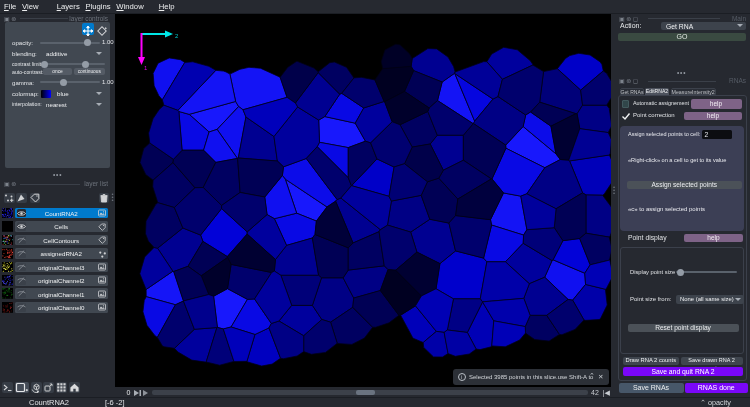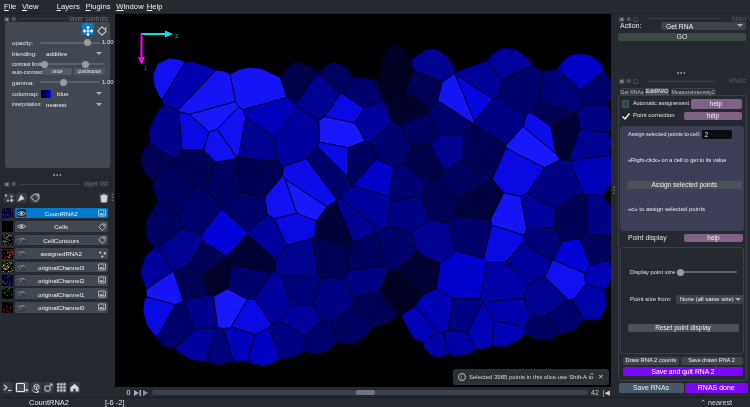--- a/index.html
+++ b/index.html
@@ -8,21 +8,21 @@
 .dda{position:absolute;right:3px;top:50%;margin-top:-1.5px;width:0;height:0;border-left:3px solid transparent;border-right:3px solid transparent;border-top:3.5px solid #a7adb5}
 .btn{position:absolute;background:#4b5158;border-radius:2px;color:#eceef0;text-align:center}
 .hbt{position:absolute;background:#7e6387;border-radius:2px;color:#f4eff5;text-align:center;font-size:6.5px}
 .trk{position:absolute;height:2px;background:#5a626c;border-radius:1px}
 .hdl{position:absolute;width:7px;height:7px;border-radius:50%;background:#949ca6}
 .ibtn{position:absolute;background:#3d434d;border-radius:2px}
 .tx{position:absolute;white-space:nowrap}
 </style></head><body>
 <div class="abs" style="left:0;top:0;width:750px;height:13.5px;background:#262930;border-bottom:1px solid #1b1e24"></div>
 <div class="tx" style="left:4px;top:1.5px;font-size:7.7px;color:#ecedee">
-<span style="margin-right:5.7px"><u>F</u>ile</span><span style="margin-right:18px"><u>V</u>iew</span><span style="margin-right:5.7px"><u>L</u>ayers</span><span style="margin-right:5.7px"><u>P</u>lugins</span><span style="margin-right:3px"><u>W</u>indow</span><span><u>H</u>elp</span>
+<span style="margin-right:5.7px"><u>F</u>ile</span><span style="margin-right:18px"><u>V</u>iew</span><span style="margin-right:5.7px"><u>L</u>ayers</span><span style="margin-right:5.7px"><u>P</u>lugins</span><span style="margin-right:15px"><u>W</u>indow</span><span><u>H</u>elp</span>
 </div>
 <div class="tx" style="left:4px;top:15px;font-size:6px;color:#7d838c">▣&nbsp;⊛</div>
 <div class="tx" style="left:0;top:14.5px;width:108px;text-align:right;font-size:6.5px;color:#6c727b">layer controls</div>
 <div class="abs" style="left:20px;top:17.5px;width:48px;height:1px;background:#3b4049"></div>
 <div class="abs" style="left:5px;top:22px;width:105px;height:146px;background:#414851;border-radius:2px"></div>
 <div class="abs" style="left:82px;top:23px;width:12px;height:12px;background:#007acc;border-radius:2px">
 <svg width="12" height="12" viewBox="0 0 12 12">
       <g stroke="#fff" stroke-width="1" fill="#fff">
         <line x1="6" y1="2.2" x2="6" y2="9.8"></line>
         <line x1="2.2" y1="6" x2="9.8" y2="6"></line>
@@ -790,12 +790,12 @@
 <div class="ddown" style="left:676px;top:294.5px;width:68px;height:9px;background:#3d434c">
     <span style="position:absolute;left:4px;top:1.5px;font-size:5.9px">None (all same size)</span>
     <span class="dda"></span>
   </div>
 <div class="btn" style="left:627.5px;top:323.5px;width:111px;height:8px;font-size:6.6px;line-height:8px;background:#4b5158">Reset point display</div>
 <div class="btn" style="left:622.5px;top:357px;width:56.5px;height:7.5px;font-size:5.8px;line-height:7.5px;background:#3f454e">Draw RNA 2 counts</div>
 <div class="btn" style="left:680.5px;top:357px;width:62px;height:7.5px;font-size:5.5px;line-height:7.5px;background:#3f454e">Save drawn RNA 2 counts</div>
 <div class="btn" style="left:623px;top:366.5px;width:120px;height:9px;font-size:6.8px;line-height:9px;background:#7a07f9;color:#fff">Save and quit RNA 2</div>
 <div class="btn" style="left:618.5px;top:383px;width:65px;height:9.5px;font-size:7px;line-height:9.5px;background:#475769">Save RNAs</div>
 <div class="btn" style="left:685px;top:383px;width:62.5px;height:9.5px;font-size:7px;line-height:9.5px;background:#7a07f9;color:#fff">RNAS done</div>
-<div class="tx" style="left:700px;top:397.5px;font-size:7.2px;color:#d3d6da">⌃ nearest</div>
+<div class="tx" style="left:700px;top:397.5px;font-size:7.2px;color:#d3d6da">⌃ opacity</div>
 </body></html>

